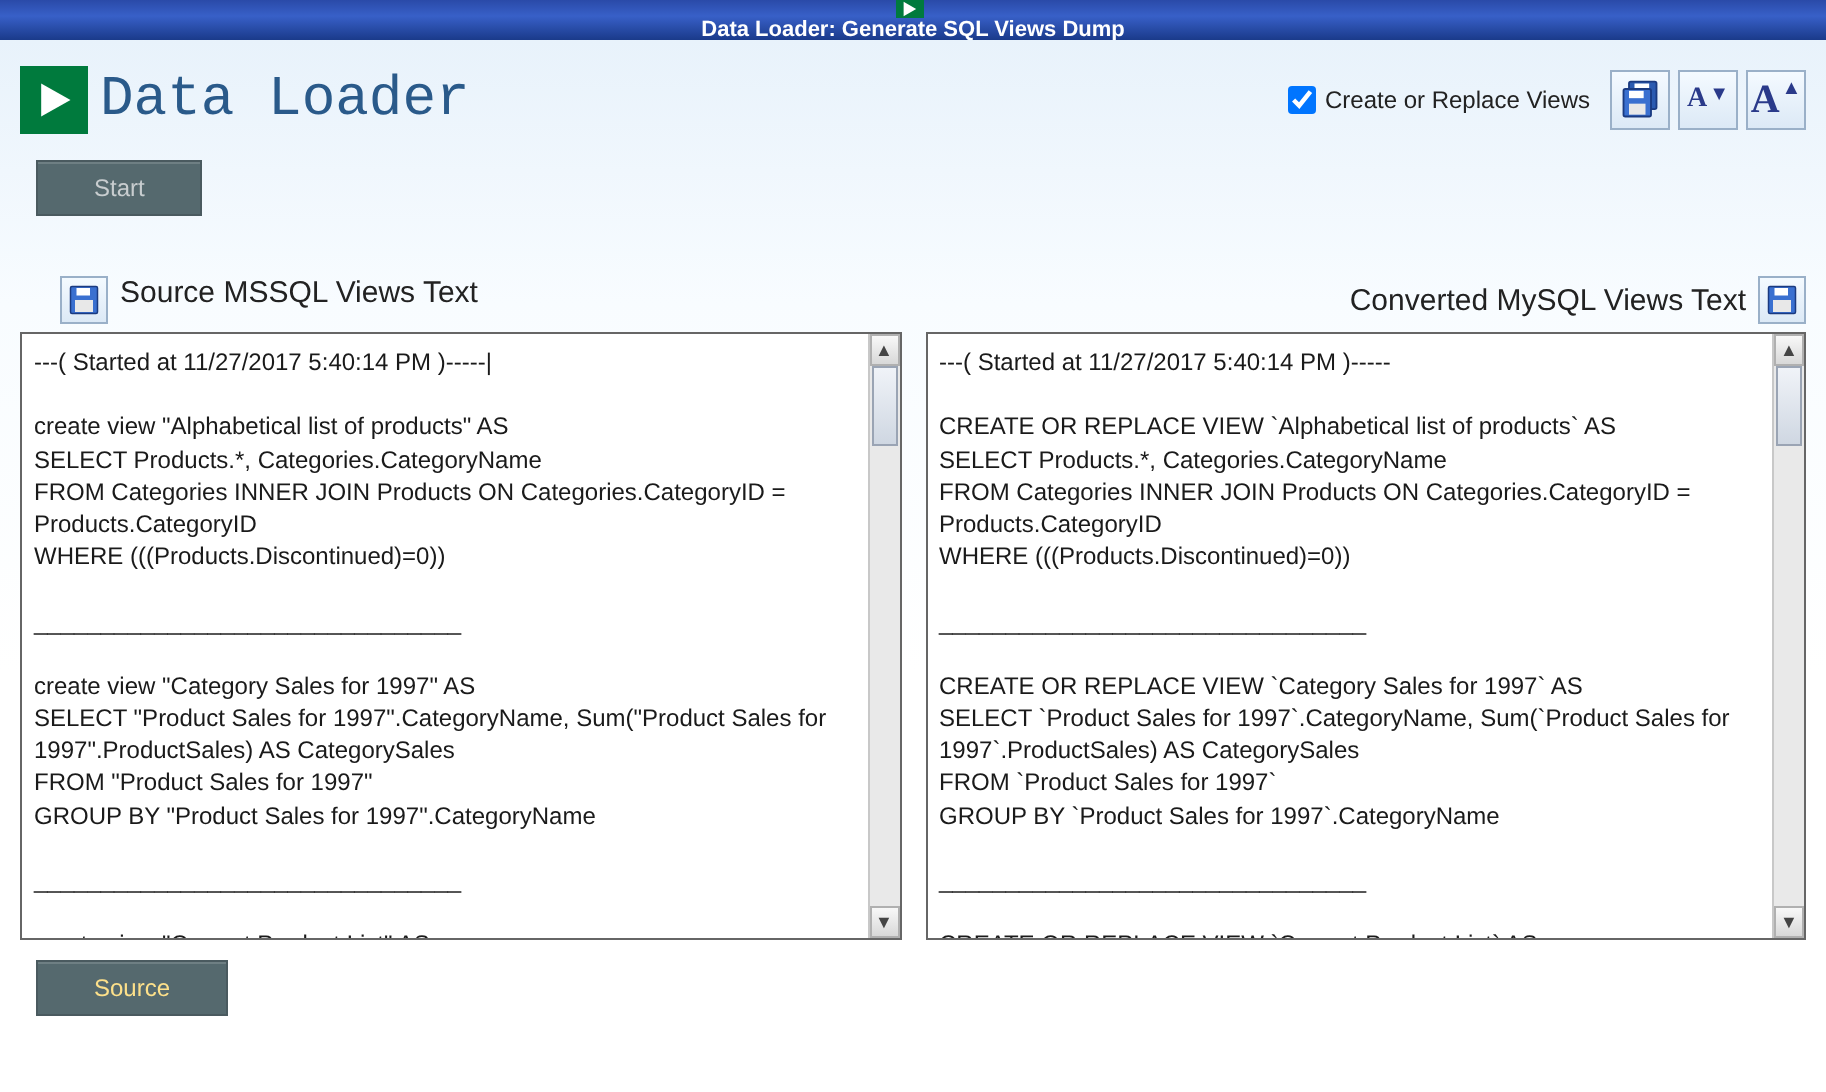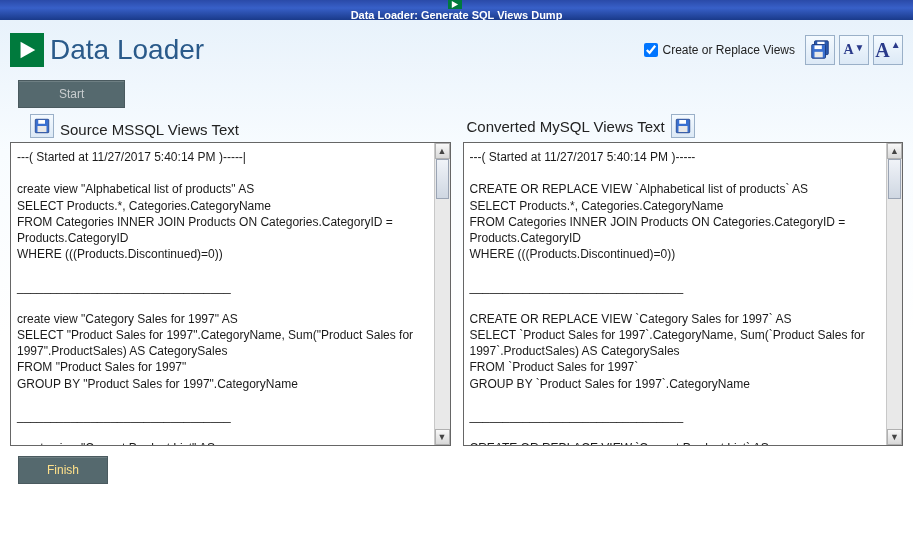--- a/index.html
+++ b/index.html
@@ -46,21 +46,21 @@
     display:flex; align-items:center; justify-content: space-between;
     height: 48px;
   }
   .logo-block { display:flex; align-items:center; gap:6px; }
   .logo-box {
     width: 34px; height: 34px; background:#007a3d;
     display:flex; align-items:center; justify-content:center;
   }
   .logo-box svg { width: 22px; height: 22px; }
   .logo-text {
-    font-family: Liberation Sans, sans-serif;
+    font-family: Liberation Mono, monospace;
     font-size: 28px;
     color: #2a5a8a;
   }
   .header-right { display:flex; align-items:center; gap:10px; }
   .check-row { display:flex; align-items:center; gap:4px; font-size:12px; color:#222; }
   .check-row input { width:14px; height:14px; }
   .icon-buttons { display:flex; gap:4px; }
   .iconbtn {
     width: 30px; height: 30px;
     border: 1px solid #9ab0c8;
@@ -80,34 +80,34 @@
   .btn {
     border: 1px solid #4a5a5f;
     background: #55696e;
     color: #fde08a;
     font-size: 12px;
     padding: 6px 28px;
     cursor: pointer;
     box-shadow: inset 0 1px 0 rgba(255,255,255,.15);
   }
   .btn.gray { color: #c8cdcf; }
-  .start-btn { margin: 6px 0 0 8px; padding: 6px 40px; }
+  .start-btn { margin: 6px 0 24px 8px; padding: 6px 28px; }
 
   .labels-row { display:flex; align-items: center; margin-top: 6px; }
   .disk-icon {
     width: 24px; height: 24px;
     border: 1px solid #9ab0c8;
     background: linear-gradient(#f4faff,#dce9f6);
     display:inline-flex; align-items:center; justify-content:center;
     cursor:pointer;
     margin-right: 6px;
   }
   .disk-icon svg { width: 18px; height: 18px; }
-  .label-left { flex: 1; display:flex; align-items:flex-end;padding-left:20px; }
-  .label-right { flex: 1; display:flex; align-items:center; }
+  .label-left { flex: 1; display:flex; align-items:flex-start;padding-left:20px; }
+  .label-right { flex: 1; display:flex; align-items:center; justify-content:flex-end; }
   .label-text { font-size: 15px; color:#222; }
 
   .panes-row {
     display:flex; gap: 12px; margin-top: 4px;
     height: 304px;
   }
   .pane-wrap { flex:1; position:relative; }
   .pane {
     width: 100%; height: 100%;
     border: 1px solid #666;
@@ -294,16 +294,16 @@
         <div class="sb-btn">▲</div>
         <div class="sb-track">
             <div class="sb-thumb"></div>
           </div>
         <div class="sb-btn">▼</div>
       </div>
     </div>
   </div>
 
   <div class="footer-row">
-    <button class="btn">Finish</button>
+    <button class="btn">Source</button>
   </div>
 
 </div>
 
 </body></html>

